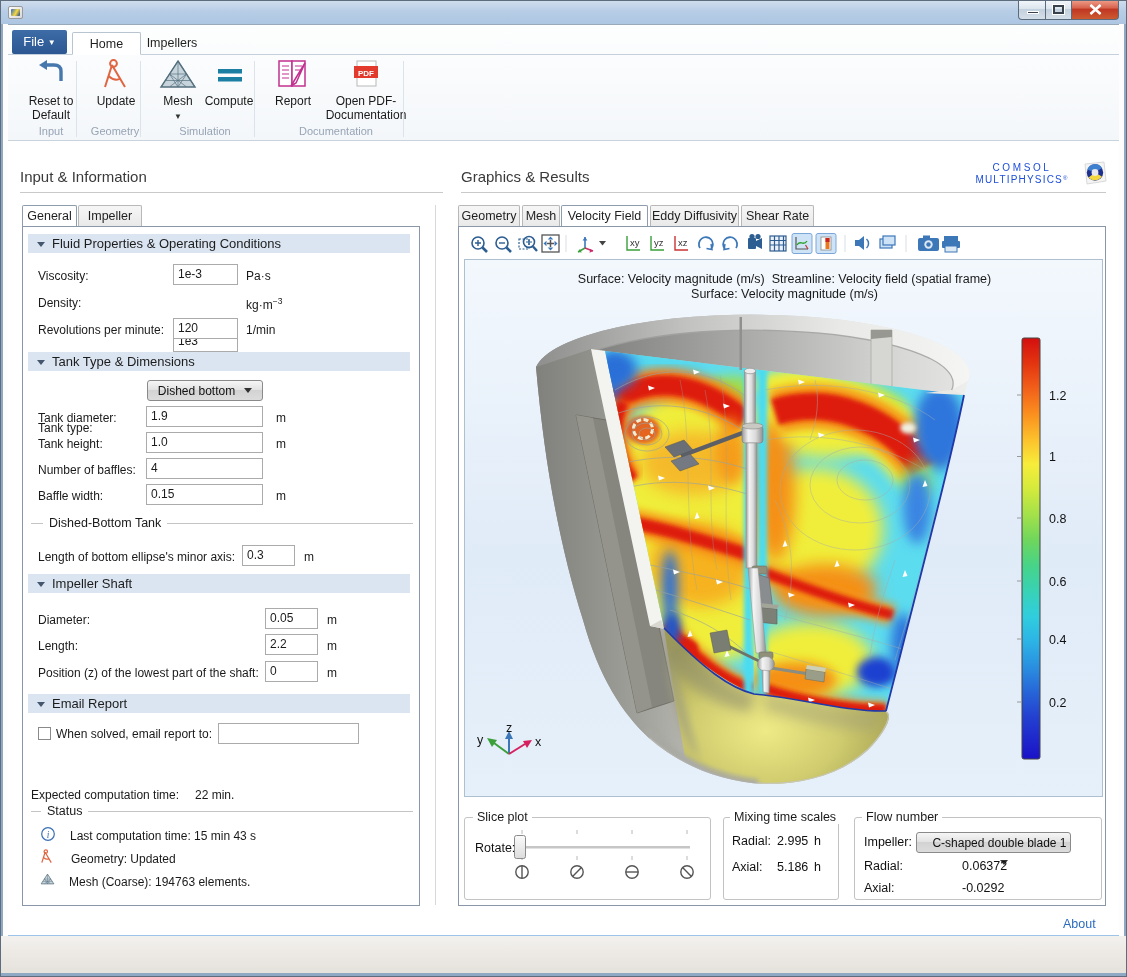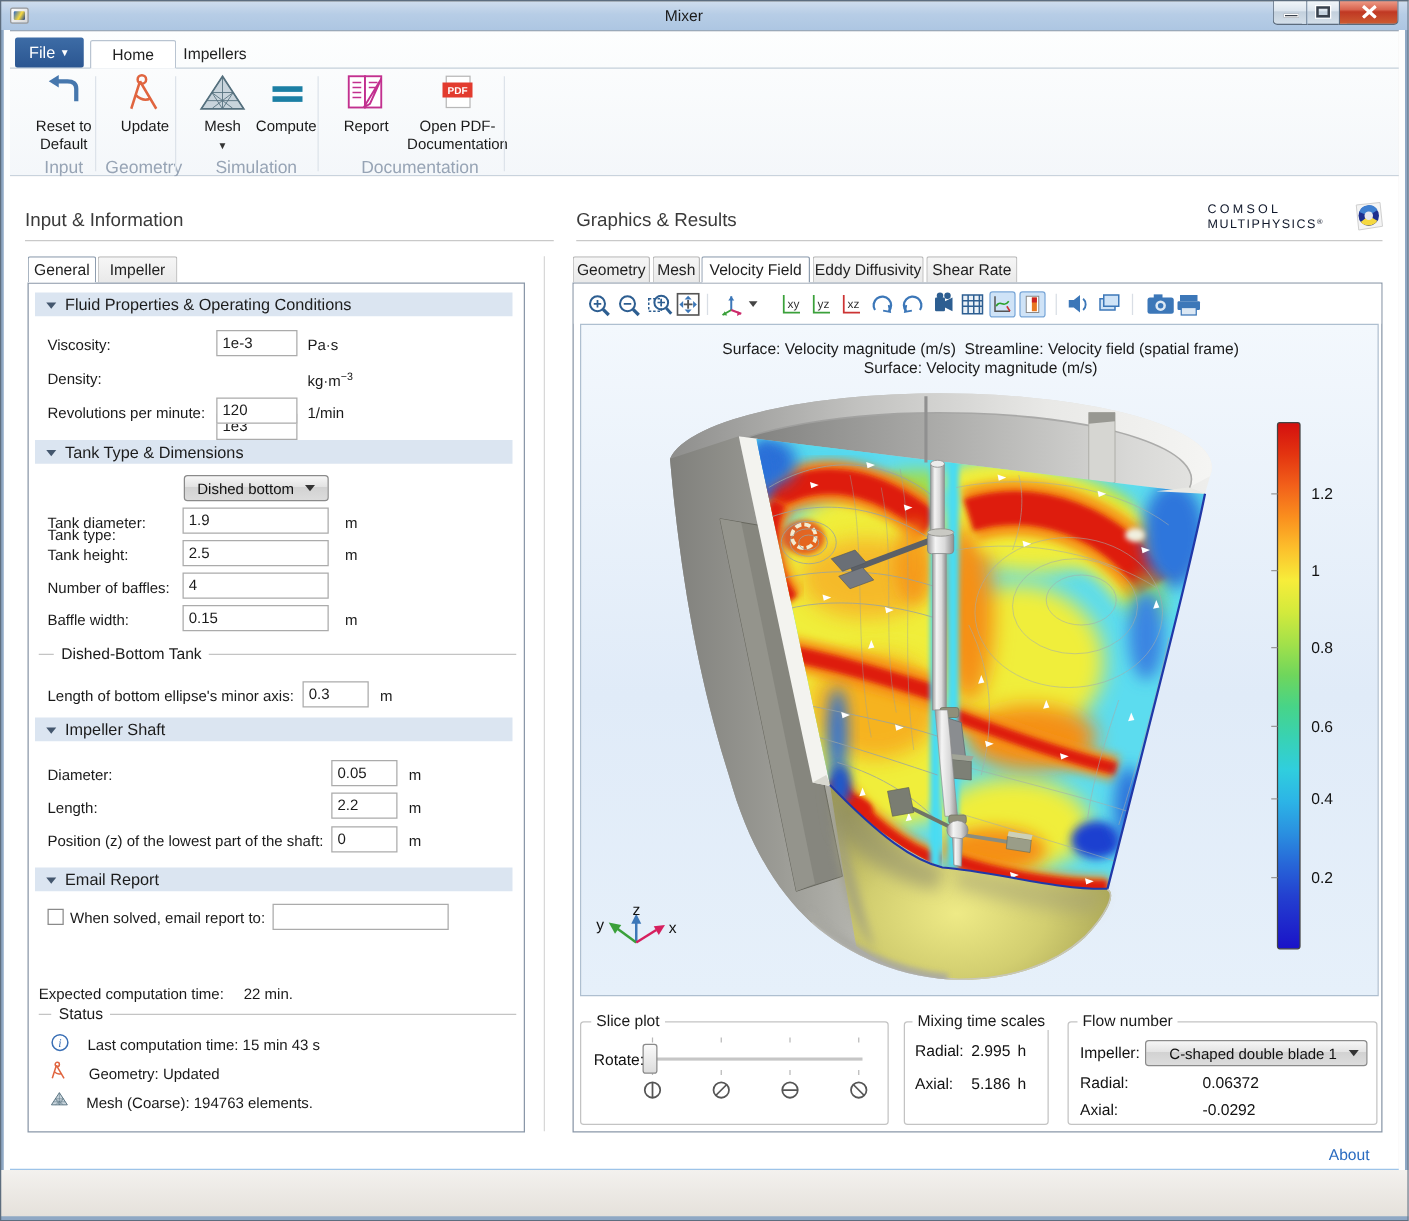--- a/index.html
+++ b/index.html
@@ -23,21 +23,21 @@
 
 #ribbon{position:absolute;left:8px;top:24px;width:1111px;height:117px;background:linear-gradient(#fdfefe,#f4f7fa);border-top:1px solid #9aa9ba;border-bottom:1px solid #c9d3dd;}
 #filebtn{position:absolute;left:4px;top:5px;width:55px;height:24px;background:linear-gradient(#3d6ca6,#2b5691);border-radius:2px;color:#fff;font-size:13px;text-align:center;line-height:23px;}
 #filebtn span{font-size:8px;position:relative;top:-1px;}
 .rtabrow{position:absolute;left:0;top:29px;width:1111px;height:1px;background:#c5d0da;}
 .rtab{position:absolute;top:7px;height:23px;font-size:12.5px;color:#1f1f1f;text-align:center;line-height:22px;}
 #tabhome{left:64px;width:69px;background:#fff;border:1px solid #b9c4d1;border-bottom:1px solid #fff;border-radius:2px 2px 0 0;}
 #tabimp{left:128px;width:72px;}
 .rbtn{position:absolute;top:34px;text-align:center;font-size:12.5px;color:#1a1a1a;}
 .rbtn .lbl{margin-top:3px;line-height:1.15;font-size:12px;}
-.rgl{position:absolute;top:100px;font-size:14px;color:#97a4b5;text-align:center;}
+.rgl{position:absolute;top:100px;font-size:11px;color:#97a4b5;text-align:center;}
 .rsep{position:absolute;top:36px;width:1px;height:76px;background:#dde3ea;}
 
 #client{position:absolute;left:8px;top:141px;width:1111px;height:795px;background:#fff;border-bottom:1px solid #9dc3e8;}
 .ptitle{position:absolute;font-size:15px;color:#3a3a3a;}
 .psep{position:absolute;height:1px;background:#c9c9c9;}
 .tab2{position:absolute;font-size:12.5px;color:#1f1f1f;text-align:center;height:21px;line-height:20px;top:64px;}
 .tabsel{background:#fff;border:1px solid #8e9dae;border-bottom:none;border-radius:2px 2px 0 0;z-index:3;}
 .tabuns{background:linear-gradient(#f6f6f6,#e9e9e9);border:1px solid #b8b8b8;border-bottom:none;border-radius:2px 2px 0 0;z-index:1;}
 .panelbox{position:absolute;border:1px solid #8a97a8;background:#fff;z-index:2;}
 
@@ -58,21 +58,20 @@
 <body>
 <div id="frame"></div>
 <div style="position:absolute;inset:0;border:1px solid #5d6d7e;z-index:99;pointer-events:none;"></div>
 <div class="sideL"></div>
 <div class="sideR"></div>
 <div id="botframe"></div>
 <div id="titlebar">
  <div id="appicon">
       <div class="d"></div>
     </div>
- <div id="titletext">Mixer</div>
 </div>
 <div class="capbtn" id="btnmin">
     <div class="g"></div>
   </div>
 <div class="capbtn" id="btnmax">
     <div class="g"></div>
   </div>
 <div class="capbtn" id="btnclose">
     <svg style="position:absolute;left:17px;top:4px;" width="13" height="11" viewBox="0 0 13 11">
       <path d="M1.5 1 L11.5 10 M11.5 1 L1.5 10" stroke="#fff" stroke-width="2.6"></path>
@@ -165,21 +164,21 @@
   <div class="flbl" style="left:15px;top:96px;">Revolutions per minute:</div>
   <div class="finp" style="left:150px;top:91px;width:65px;">120</div>
   <div class="flbl" style="left:223px;top:96px;">1/min</div>
   <div class="secbar" style="top:125px;"><span class="tri"></span>Tank Type &amp; Dimensions</div>
   <div class="flbl" style="left:15px;top:158px;margin-top:36px;">Tank type:</div>
   <div class="combo" style="left:124px;top:153px;width:116px;">Dished bottom<span class="car"></span></div>
   <div class="flbl" style="left:15px;top:184px;">Tank diameter:</div>
   <div class="finp" style="left:123px;top:179px;width:117px;">1.9</div>
   <div class="flbl" style="left:253px;top:184px;">m</div>
   <div class="flbl" style="left:15px;top:210px;">Tank height:</div>
-  <div class="finp" style="left:123px;top:205px;width:117px;">2.5</div>
+  <div class="finp" style="left:123px;top:205px;width:117px;">1.0</div>
   <div class="flbl" style="left:253px;top:210px;">m</div>
   <div class="flbl" style="left:15px;top:236px;">Number of baffles:</div>
   <div class="finp" style="left:123px;top:231px;width:117px;">4</div>
   <div class="flbl" style="left:15px;top:262px;">Baffle width:</div>
   <div class="finp" style="left:123px;top:257px;width:117px;">0.15</div>
   <div class="flbl" style="left:253px;top:262px;">m</div>
   <div class="grpline" style="left:8px;top:296px;width:382px;"></div>
   <div class="grplbl" style="left:20px;top:289px;">Dished-Bottom Tank</div>
   <div class="flbl" style="left:15px;top:323px;">Length of bottom ellipse's minor axis:</div>
   <div class="finp" style="left:219px;top:318px;width:53px;">0.3</div>
@@ -218,21 +217,21 @@
       </svg>
   <svg style="position:absolute;left:17px;top:645px;" width="15" height="14" viewBox="0 0 40 30">
         <path d="M20 2 L37 28 L3 28 Z" fill="#c8d4dc" stroke="#55707e" stroke-width="2"></path>
         <path d="M20 2 L20 28 M11.5 15 L28.5 15 M7 21.5 L33 21.5 M11.5 15 L20 28 M28.5 15 L20 28 M11.5 15 L28 27.5 M28.5 15 L12 27.5" stroke="#55707e" stroke-width="1.1" fill="none"></path>
       </svg>
  </div>
  <div style="position:absolute;left:427px;top:64px;width:1px;height:700px;background:#d8d8d8;"></div>
 
  <div class="ptitle" style="left:453px;top:27px;">Graphics &amp; Results</div>
  <div class="psep" style="left:453px;top:51px;width:645px;"></div>
- <div id="logo" style="position:absolute;left:958px;top:22px;width:112px;text-align:left;color:#0f172a;line-height:1;">
+ <div id="logo" style="position:absolute;left:958px;top:22px;width:112px;text-align:center;color:#1d4ed8;line-height:1;">
    <div style="font-size:10px;letter-spacing:2.6px;">COMSOL</div>
    <div style="font-size:10px;letter-spacing:1.2px;margin-top:2px;">MULTIPHYSICS<span style="font-size:6px;vertical-align:3px;">®</span></div>
  </div>
  <svg style="position:absolute;left:1074px;top:19px;" width="26" height="26" viewBox="0 0 26 26">
    <polygon points="3,4 22,2 24,21 5,24" fill="#f4f4f4" stroke="#d0d0d0" stroke-width="0.8"></polygon>
    <circle cx="13" cy="12.5" r="8.2" fill="#1d2f8f"></circle>
    <path d="M5.3 9.5 A8.2 8.2 0 0 1 20 8 L13 12.5 Z" fill="#3f7fd0"></path>
    <path d="M6.6 17.5 A8.2 8.2 0 0 0 19.8 16.5 L13 12.5 Z" fill="#f5d840"></path>
    <circle cx="13" cy="12.5" r="3.4" fill="#e8e8ee"></circle>
  </svg>
@@ -644,21 +643,21 @@
      <div class="ftext" style="left:8px;top:16px;">Radial:</div>
         <div class="ftext" style="left:53px;top:16px;">2.995</div>
         <div class="ftext" style="left:90px;top:16px;">h</div>
      <div class="ftext" style="left:8px;top:42px;">Axial:</div>
         <div class="ftext" style="left:53px;top:42px;">5.186</div>
         <div class="ftext" style="left:90px;top:42px;">h</div>
    </div>
    <div class="fset" style="left:395px;top:590px;width:248px;height:83px;">
      <div class="fslbl" style="left:7px;">Flow number</div>
      <div class="ftext" style="left:9px;top:17px;">Impeller:</div>
-     <div class="combo" style="left:61px;top:14px;width:178px;padding-left:12px;">C-shaped double blade 1<span class="car"></span></div>
+     <div class="combo" style="left:61px;top:14px;width:155px;padding-left:12px;">C-shaped double blade 1<span class="car"></span></div>
      <div class="ftext" style="left:9px;top:41px;">Radial:</div>
         <div class="ftext" style="left:107px;top:41px;">0.06372</div>
      <div class="ftext" style="left:9px;top:63px;">Axial:</div>
         <div class="ftext" style="left:107px;top:63px;">-0.0292</div>
    </div>
  </div>
  <div id="about">About</div>
 </div>
 
 </body></html>

